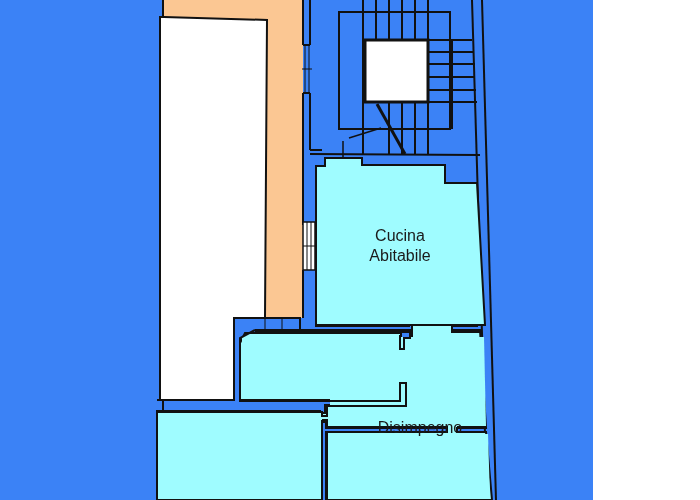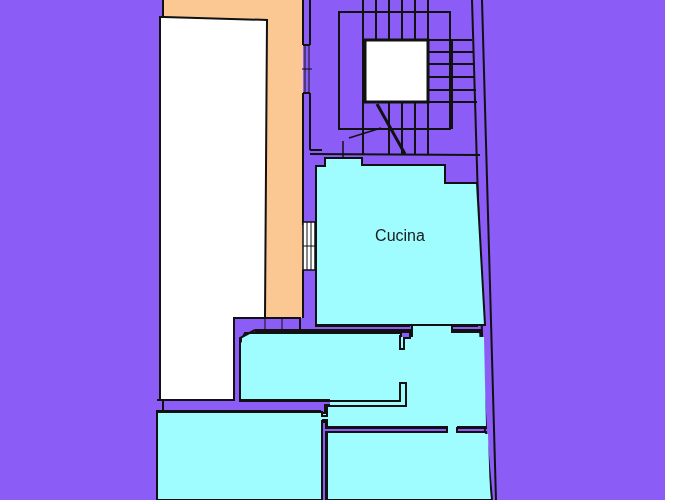--- a/index.html
+++ b/index.html
@@ -1,16 +1,16 @@
 <!DOCTYPE html>
 <html><head>
 <meta charset="utf-8">
 <style>
   html, body { margin: 0; padding: 0; background: #ffffff; }
-  #stage { position: relative; width: 665px; height: 500px; overflow: hidden; background: #8b5cf6; }
+  #stage { position: relative; width: 593px; height: 500px; overflow: hidden; background: #3b82f6; }
   svg { position: absolute; left: 0; top: 0; }
   .lbl { position: absolute; font-family: "Liberation Sans", sans-serif; font-size: 16px; color: #1a1a1a; text-align: center; line-height: 20px; white-space: nowrap; }
 </style>
 </head>
 <body>
 
 <div id="stage">
   <svg width="700" height="500" viewBox="0 0 700 500">
 
     <path fill="#fbc793" stroke="none" d="M163,0 L303,0 L303,318 L264,318 L265,22 L163,17 Z"></path>
@@ -82,14 +82,16 @@
       <path d="M452,326 L452,332 L480,332"></path>
       <path d="M322,420 L322,500"></path>
       <path d="M322,420 L327,420 L327,427 L447,427 L447,432 L327,432 L327,500"></path>
       <path d="M457,427 L486,427"></path>
       <path d="M457,427 L457,432 L487,432"></path>
     </g>
   </svg>
 
   <div class="lbl" style="left:350px;top:226px;width:100px;">
     <div>Cucina</div>
+    <div>Abitabile</div>
   </div>
+  <div class="lbl" style="left:365px;top:418px;width:110px;top:418px;">Disimpegno</div>
 </div>
 
 </body></html>

